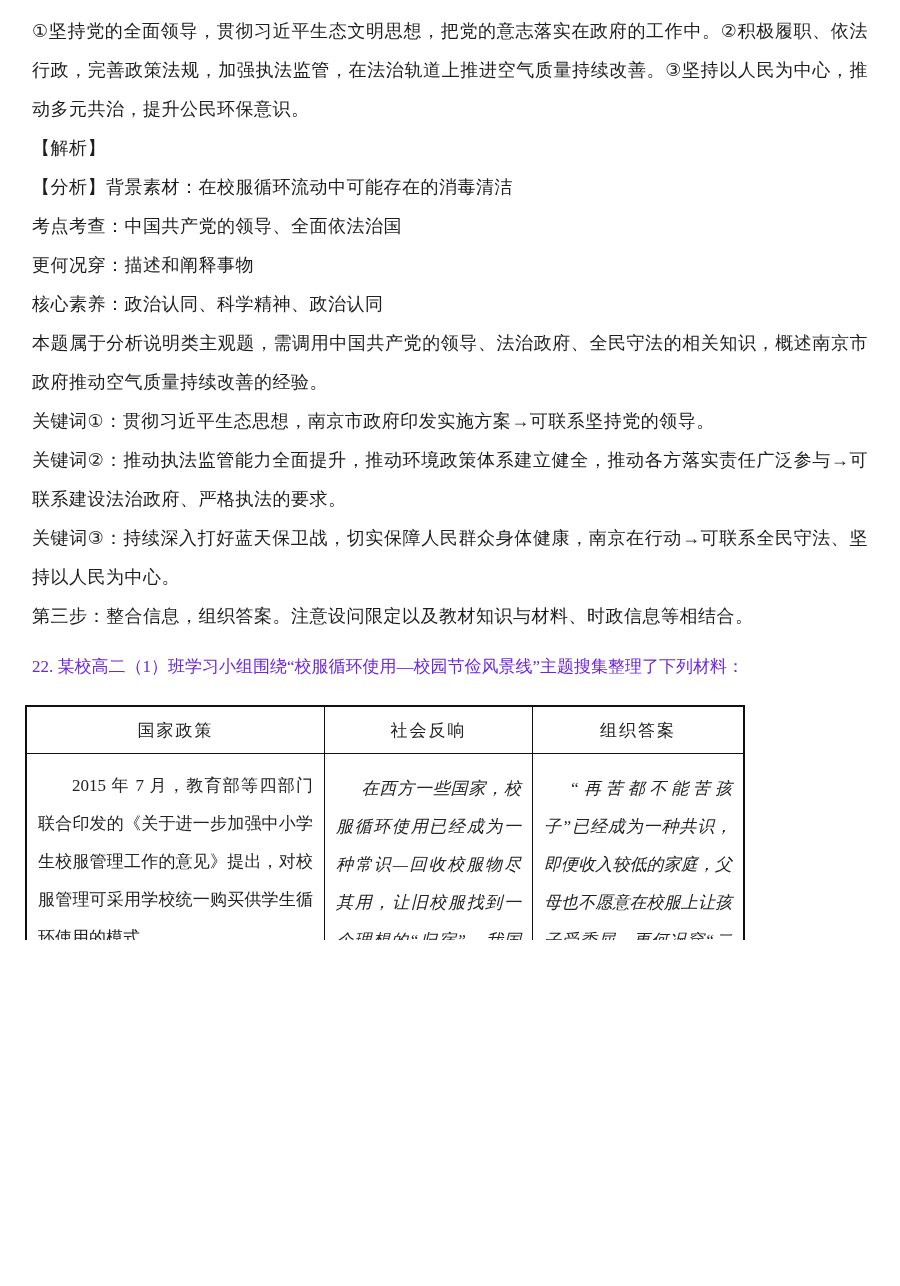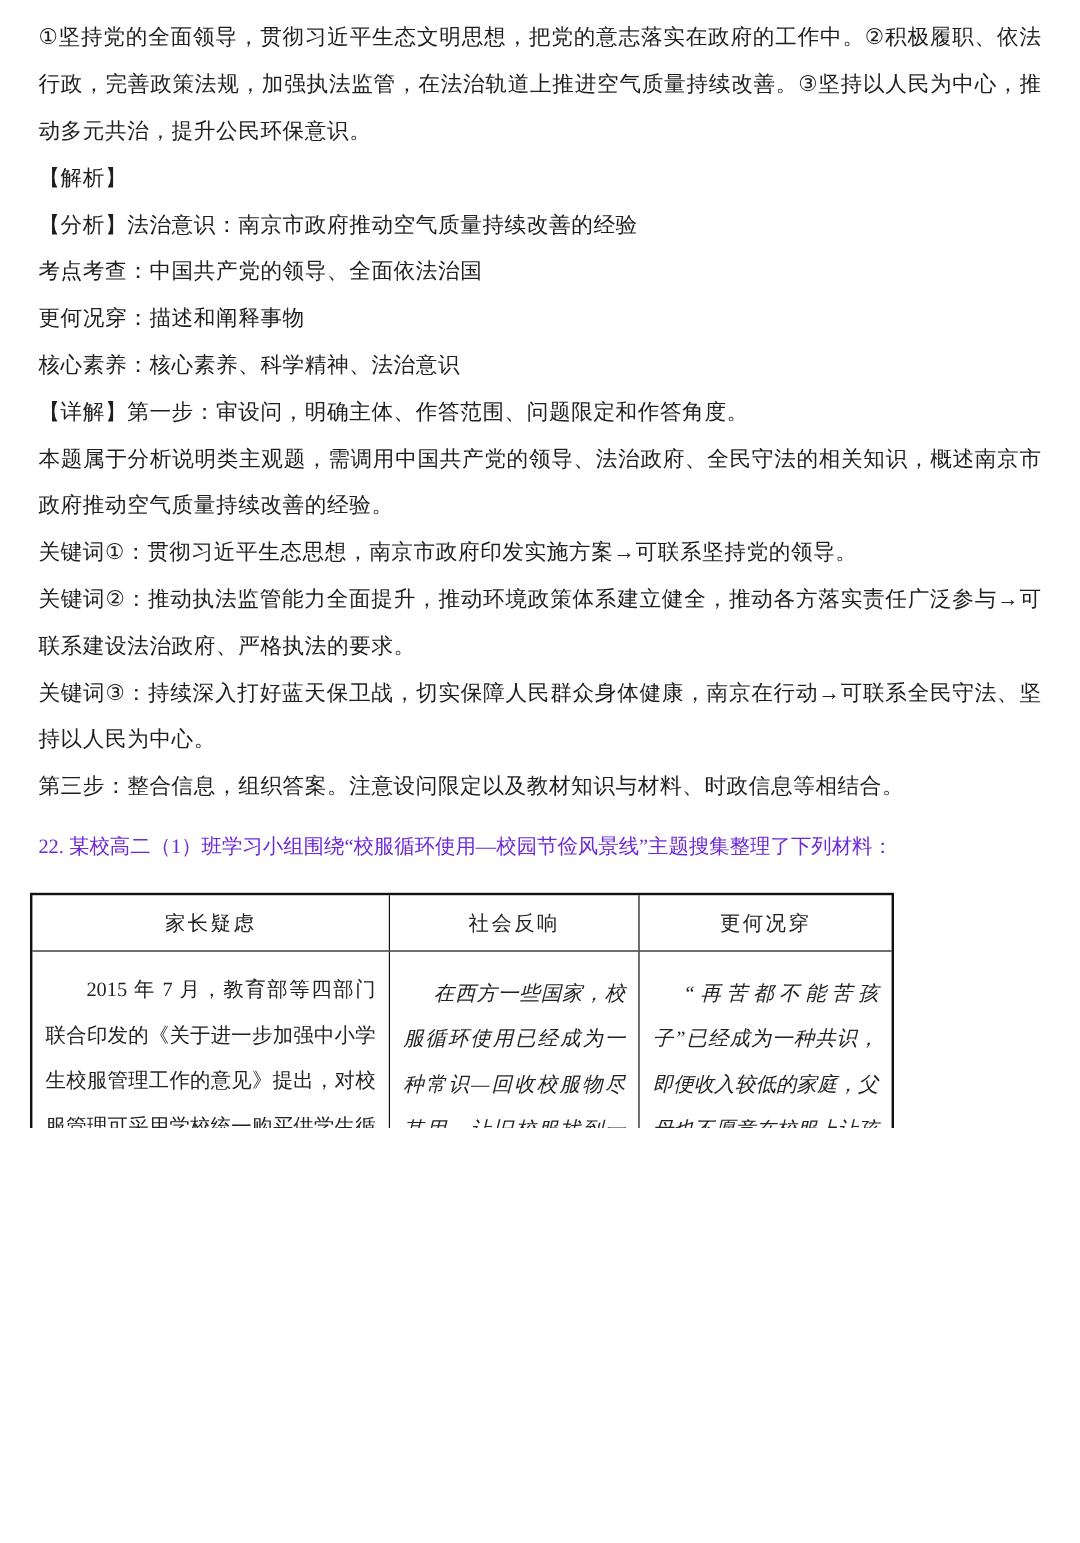--- a/index.html
+++ b/index.html
@@ -99,38 +99,37 @@
     font-style: italic;
   }
 </style>
 </head>
 <body>
 
 <div class="page">
   <div class="textblock">
     <p class="body-p">①坚持党的全面领导，贯彻习近平生态文明思想，把党的意志落实在政府的工作中。②积极履职、依法行政，完善政策法规，加强执法监管，在法治轨道上推进空气质量持续改善。③坚持以人民为中心，推动多元共治，提升公民环保意识。</p>
     <p class="body-p">【解析】</p>
-    <p class="body-p">【分析】法治意识：南京市政府推动空气质量持续改善的经验</p>
+    <p class="body-p">【分析】背景素材：在校服循环流动中可能存在的消毒清洁</p>
     <p class="body-p">考点考查：中国共产党的领导、全面依法治国</p>
     <p class="body-p">更何况穿：描述和阐释事物</p>
-    <p class="body-p">核心素养：核心素养、科学精神、法治意识</p>
-    <p class="body-p">【详解】第一步：审设问，明确主体、作答范围、问题限定和作答角度。</p>
+    <p class="body-p">核心素养：政治认同、科学精神、政治认同</p>
     <p class="body-p">本题属于分析说明类主观题，需调用中国共产党的领导、法治政府、全民守法的相关知识，概述南京市政府推动空气质量持续改善的经验。</p>
     <p class="body-p">关键词①：贯彻习近平生态思想，南京市政府印发实施方案→可联系坚持党的领导。</p>
     <p class="body-p">关键词②：推动执法监管能力全面提升，推动环境政策体系建立健全，推动各方落实责任广泛参与→可联系建设法治政府、严格执法的要求。</p>
     <p class="body-p">关键词③：持续深入打好蓝天保卫战，切实保障人民群众身体健康，南京在行动→可联系全民守法、坚持以人民为中心。</p>
     <p class="body-p">第三步：整合信息，组织答案。注意设问限定以及教材知识与材料、时政信息等相结合。</p>
 
     <p class="question">22. 某校高二（1）班学习小组围绕“校服循环使用—校园节俭风景线”主题搜集整理了下列材料：</p>
 
     <div class="tbl">
       <div class="thead">
-        <div class="th c1">家长疑虑</div>
+        <div class="th c1">国家政策</div>
         <div class="th c2">社会反响</div>
-        <div class="th c3">更何况穿</div>
+        <div class="th c3">组织答案</div>
       </div>
       <div class="tbody">
         <div class="bcol c1">
           <div class="cell cell-policy-2015">2015 年 7 月，教育部等四部门联合印发的《关于进一步加强中小学生校服管理工作的意见》提出，对校服管理可采用学校统一购买供学生循环使用的模式。</div>
         </div>
         <div class="bcol c2">
           <div class="cell cell-social">在西方一些国家，校服循环使用已经成为一种常识—回收校服物尽其用，让旧校服找到一个理想的“归宿”。我国相关部门、学校、企业、行业协会等要共同打造“校服循环”的回收平</div>
         </div>
         <div class="bcol c3">
           <div class="cell cell-parent">“再苦都不能苦孩子”已经成为一种共识，即便收入较低的家庭，父母也不愿意在校服上让孩子受委屈，更何况穿“二手校服”了。在校服循环流动中可能存在的消毒清洁、</div>

